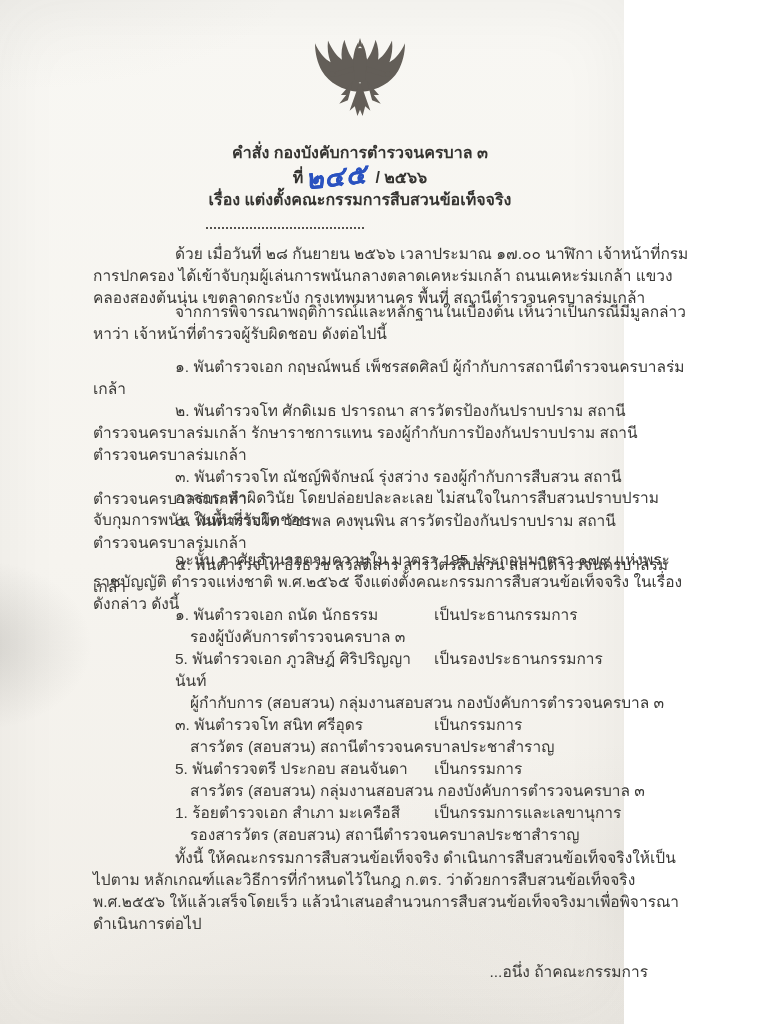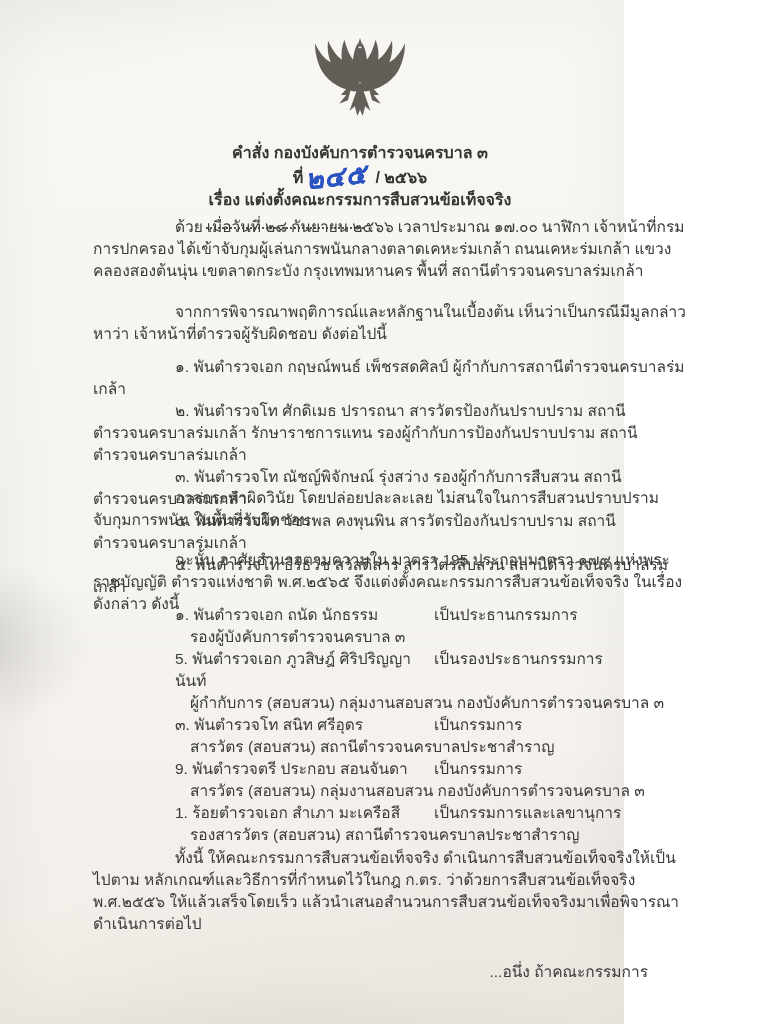--- a/index.html
+++ b/index.html
@@ -79,21 +79,21 @@
 
   <div class="hdr title2 t-bold" style="position:absolute;">
     <span>ที่</span><span class="hand-num">๒๔๕</span>
     <span>/ ๒๕๖๖</span>
   </div>
 
   <div class="hdr title3 t-bold" style="position:absolute;">เรื่อง  แต่งตั้งคณะกรรมการสืบสวนข้อเท็จจริง</div>
 
   <div class="dotline"></div>
 
-  <div class="blk indent" style="top:216px;font-family:Liberation Serif, serif;">ด้วย เมื่อวันที่ ๒๘ กันยายน ๒๕๖๖ เวลาประมาณ ๑๗.๐๐ นาฬิกา เจ้าหน้าที่กรมการปกครอง ได้เข้าจับกุมผู้เล่นการพนันกลางตลาดเคหะร่มเกล้า ถนนเคหะร่มเกล้า แขวงคลองสองต้นนุ่น เขตลาดกระบัง กรุงเทพมหานคร พื้นที่ สถานีตำรวจนครบาลร่มเกล้า</div>
+  <div class="blk indent" style="top:243px;">ด้วย เมื่อวันที่ ๒๘ กันยายน ๒๕๖๖ เวลาประมาณ ๑๗.๐๐ นาฬิกา เจ้าหน้าที่กรมการปกครอง ได้เข้าจับกุมผู้เล่นการพนันกลางตลาดเคหะร่มเกล้า ถนนเคหะร่มเกล้า แขวงคลองสองต้นนุ่น เขตลาดกระบัง กรุงเทพมหานคร พื้นที่ สถานีตำรวจนครบาลร่มเกล้า</div>
 
   <div class="blk indent" style="top:301px;">จากการพิจารณาพฤติการณ์และหลักฐานในเบื้องต้น เห็นว่าเป็นกรณีมีมูลกล่าวหาว่า เจ้าหน้าที่ตำรวจผู้รับผิดชอบ ดังต่อไปนี้</div>
 
   <div class="blk" style="top:356px;">
     <div class="accused-item">๑. พันตำรวจเอก กฤษณ์พนธ์  เพ็ชรสดศิลป์  ผู้กำกับการสถานีตำรวจนครบาลร่มเกล้า</div>
     <div class="accused-item">๒. พันตำรวจโท ศักดิเมธ  ปรารถนา  สารวัตรป้องกันปราบปราม สถานีตำรวจนครบาลร่มเกล้า รักษาราชการแทน รองผู้กำกับการป้องกันปราบปราม สถานีตำรวจนครบาลร่มเกล้า</div>
     <div class="accused-item">๓. พันตำรวจโท ณัชญ์พิจักษณ์  รุ่งสว่าง  รองผู้กำกับการสืบสวน สถานีตำรวจนครบาลร่มเกล้า</div>
     <div class="accused-item">๔. พันตำรวจโท วัชรพล  คงพุนพิน  สารวัตรป้องกันปราบปราม สถานีตำรวจนครบาลร่มเกล้า</div>
     <div class="accused-item">๕. พันตำรวจโท ธีร์ธวัช  สวัสดิสาร  สารวัตรสืบสวน สถานีตำรวจนครบาลร่มเกล้า</div>
   </div>
@@ -123,21 +123,21 @@
     <div>
       <div class="cmt-line1">
         <span class="cmt-name">๓. พันตำรวจโท สนิท  ศรีอุดร</span>
         <span>เป็นกรรมการ</span>
       </div>
       <div class="cmt-pos">สารวัตร (สอบสวน) สถานีตำรวจนครบาลประชาสำราญ</div>
     </div>
 
     <div>
       <div class="cmt-line1">
-        <span class="cmt-name">9. พันตำรวจตรี ประกอบ  สอนจันดา</span>
+        <span class="cmt-name">5. พันตำรวจตรี ประกอบ  สอนจันดา</span>
         <span>เป็นกรรมการ</span>
       </div>
       <div class="cmt-pos">สารวัตร (สอบสวน) กลุ่มงานสอบสวน กองบังคับการตำรวจนครบาล ๓</div>
     </div>
 
     <div>
       <div class="cmt-line1">
         <span class="cmt-name">1. ร้อยตำรวจเอก สำเภา  มะเครือสี</span>
         <span>เป็นกรรมการและเลขานุการ</span>
       </div>

